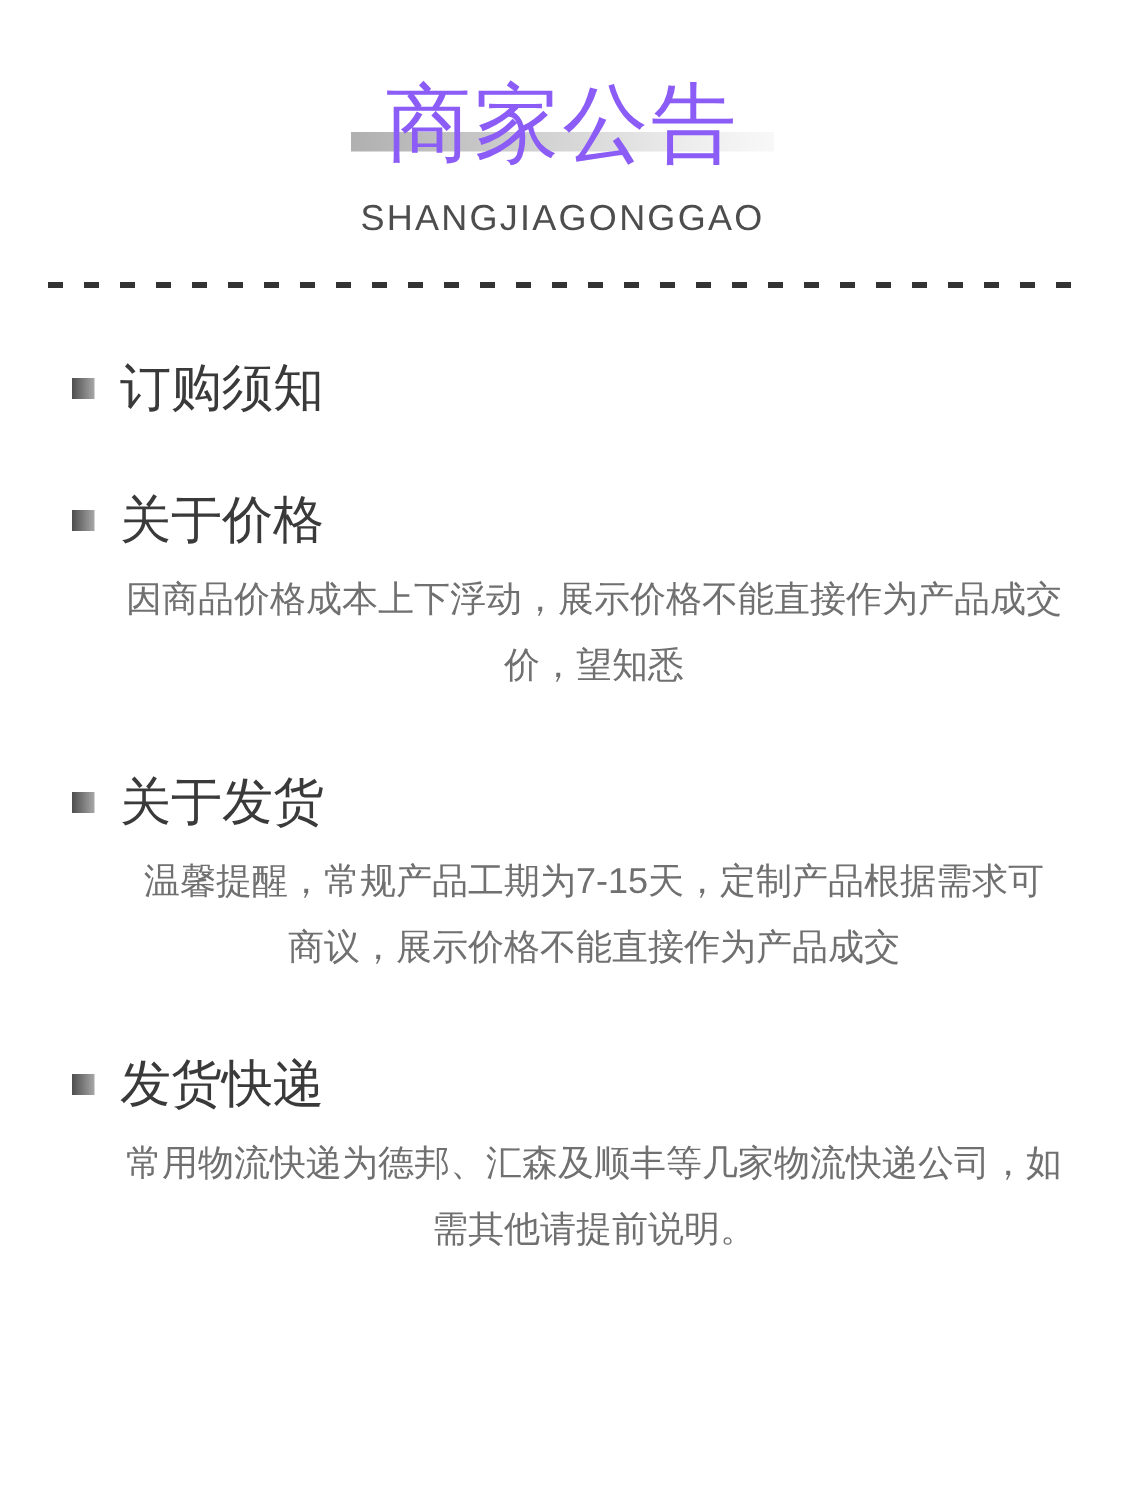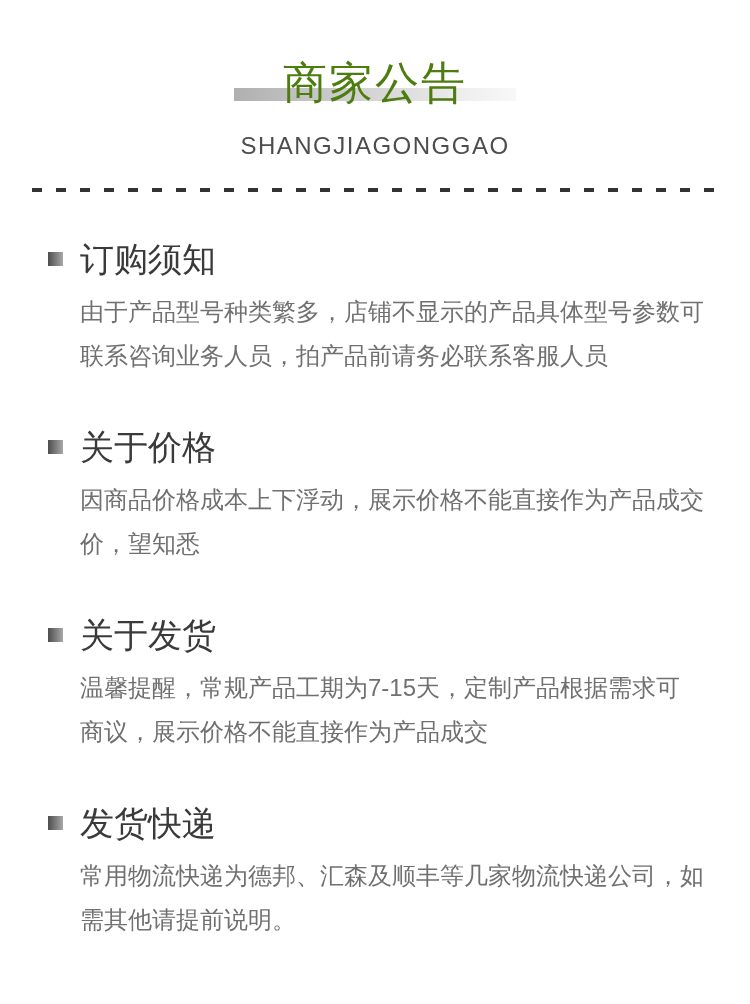--- a/index.html
+++ b/index.html
@@ -30,23 +30,23 @@
     position: absolute;
     left: 50%;
     top: 34px;
     transform: translateX(-50%);
     width: 282px;
     height: 13px;
     background: linear-gradient(90deg, #b0b0b0 0%, #d9d9d9 55%, #ededed 80%, #f8f8f8 100%);
   }
   .page-title {
     position: relative;
-    font-size: 44px;
+    font-size: 57px;
     line-height: 58px;
-    color: #4d7c0f;
+    color: #8b5cf6;
     letter-spacing: 2px;
   }
   .page-subtitle {
     margin-top: 16px;
     font-size: 24px;
     line-height: 36px;
     color: #4d4d4d;
     letter-spacing: 1.5px;
   }
   .dashed-divider {
@@ -58,20 +58,21 @@
       transparent 10px, transparent 24px);
   }
 
   
   .sections {
     margin-top: 48px;
     padding-left: 48px;
   }
   .section {
     margin-bottom: 50px;
+    text-align: center;
   }
   .section-heading-row {
     display: flex;
     align-items: center;
     height: 38px;
   }
   .section-bullet {
     width: 15px;
     height: 14px;
     margin-right: 17px;
@@ -107,22 +108,20 @@
     <div class="dashed-divider"></div>
   </div>
 
   <div class="sections">
 
     <div class="section">
       <div class="section-heading-row">
         <span class="section-bullet"></span>
         <span class="section-heading">订购须知</span>
       </div>
-      <div class="section-body">由于产品型号种类繁多，店铺不显示的产品具体型号参数可
-联系咨询业务人员，拍产品前请务必联系客服人员</div>
     </div>
 
     <div class="section">
       <div class="section-heading-row">
         <span class="section-bullet"></span>
         <span class="section-heading">关于价格</span>
       </div>
       <div class="section-body">因商品价格成本上下浮动，展示价格不能直接作为产品成交
 价，望知悉</div>
     </div>

